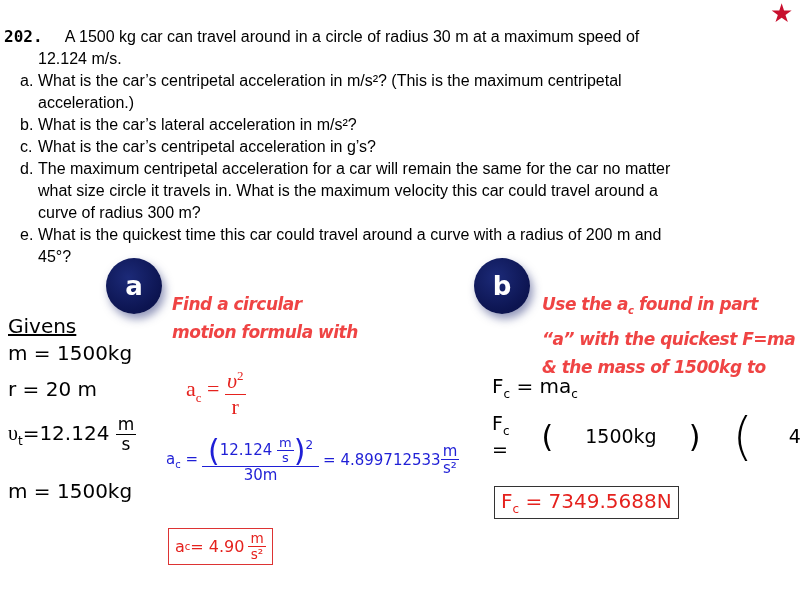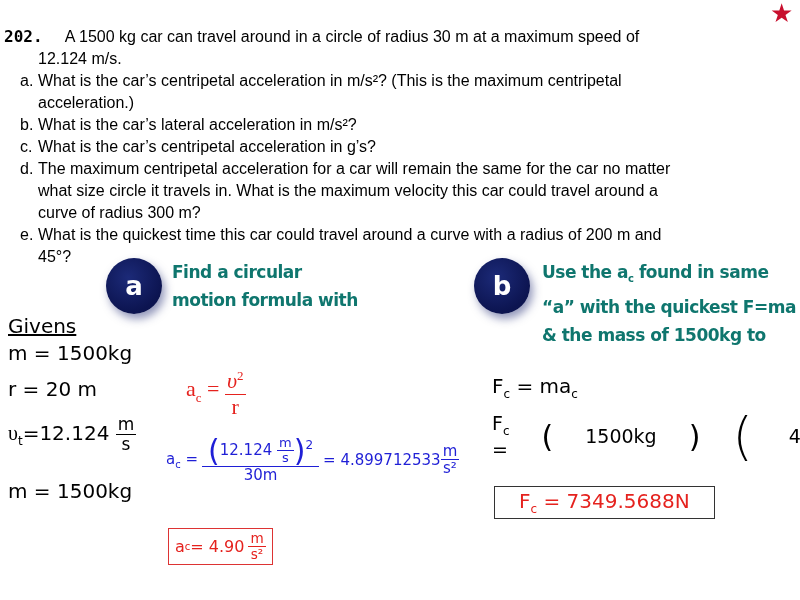--- a/index.html
+++ b/index.html
@@ -9,35 +9,35 @@
   .problem { left: 4px; top: 26px; width: 758px; font-size: 16px; line-height: 22px; }
   .pnum { font-family: "DejaVu Sans Mono", monospace; font-weight: bold; font-size: 16px; }
   .pline { display: flex; justify-content: space-between; }
   .cont { padding-left: 34px; }
   .sub { display: flex; }
   .sub .lbl { width: 18px; padding-left: 16px; flex: none; }
   .sub .txt { flex: 1; text-align: justify; }
   .indent2 { padding-left: 34px; }
 
   .badge { width: 56px; height: 56px; border-radius: 50%; background: radial-gradient(circle at 40% 35%, #1c2a78, #0c1450 70%); color: #fff; font-size: 26px; font-weight: bold; display: flex; align-items: center; justify-content: center; box-shadow: 3px 5px 8px rgba(40,50,120,0.5); font-family: "DejaVu Sans", sans-serif; }
-  .hint { color: #0f766e; font-family: "DejaVu Sans", sans-serif; font-weight: bold; font-size: 17px; line-height: 28px; letter-spacing: -0.5px; }
+  .hint { color: #ef4444; font-family: "DejaVu Sans", sans-serif; font-weight: bold; font-style: italic; font-size: 17px; line-height: 28px; letter-spacing: -0.5px; margin-top: 32px; }
   .hint sub { font-size: 10px; }
 
   .givens { left: 8px; top: 305px; font-family: "DejaVu Sans", sans-serif; font-size: 20px; color: #000; }
   .givens .g { position: absolute; left: 0; white-space: nowrap; }
   .givens-title { text-decoration: underline; margin-top: 9px; }
   .frac { display: inline-flex; flex-direction: column; align-items: center; vertical-align: middle; font-size: 0.85em; }
   .frac .num { border-bottom: 1.5px solid currentColor; padding: 0 2px; line-height: 1.1em; }
   .frac .den { line-height: 1.1em; }
 
   .red { color: #e5221e; }
   .blue { color: #1f1fd6; }
   .serif { font-family: "Liberation Serif", serif; }
   .boxed { border: 1.5px solid #d33; padding: 2px 6px; }
-  .boxed-dark { border: 1.5px solid #333; padding: 2px 24px; }
+  .boxed-dark { border: 1.5px solid #333; padding: 2px 6px; }
   .paren { font-size: 52px; font-weight: 200; line-height: 1; vertical-align: middle; }
 </style>
 </head>
 <body>
 
 <div class="abs star">★</div>
 
 <div class="abs problem">
   <div class="pline">
     <span><span class="pnum">202.</span>&nbsp;&nbsp;&nbsp;&nbsp;&nbsp;<span>A 1500 kg car can travel around in a circle of radius 30 m at a maximum speed of</span></span>
@@ -75,21 +75,21 @@
 </div>
 
 <div class="abs badge" style="left:106px; top:258px;">a</div>
 <div class="abs hint" style="left:172px; top:258px;">
   <div>Find a circular</div>
   <div>motion formula with</div>
 </div>
 
 <div class="abs badge" style="left:474px; top:258px;">b</div>
 <div class="abs hint" style="left:542px; top:258px;">
-  <div><span>Use the a</span><sub>c</sub><span> found in same</span></div>
+  <div><span>Use the a</span><sub>c</sub><span> found in part</span></div>
   <div>“a” with the quickest F=ma</div>
   <div>&amp; the mass of 1500kg to</div>
 </div>
 
 <div class="abs givens">
   <div class="g givens-title" style="top:0px;">Givens</div>
   <div class="g" style="top:36px;">m = 1500kg</div>
   <div class="g" style="top:72px;">r = 20  m</div>
   <div class="g" style="top:110px;">
     <span class="serif">υ</span><sub style="font-size:12px;">t</sub><span>=12.124</span>

